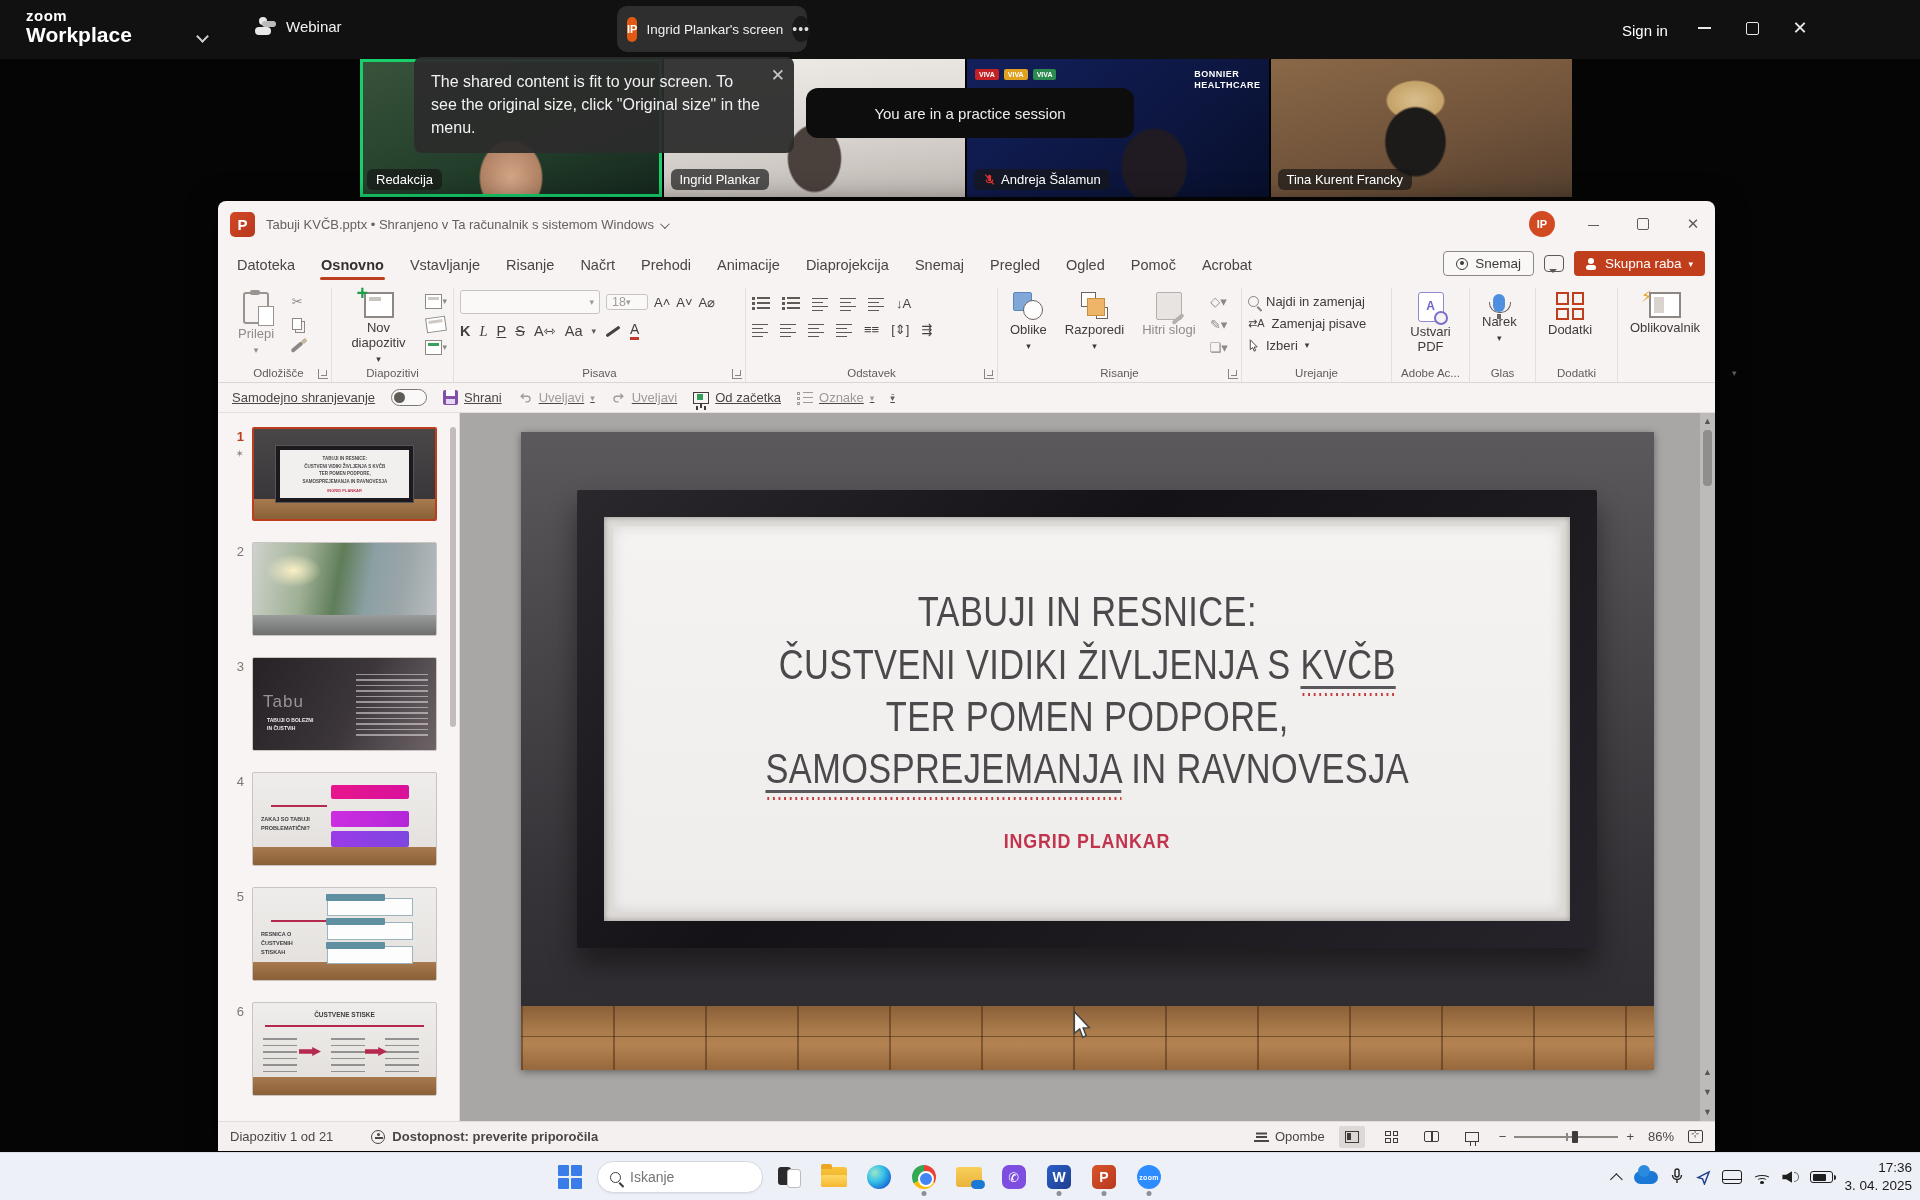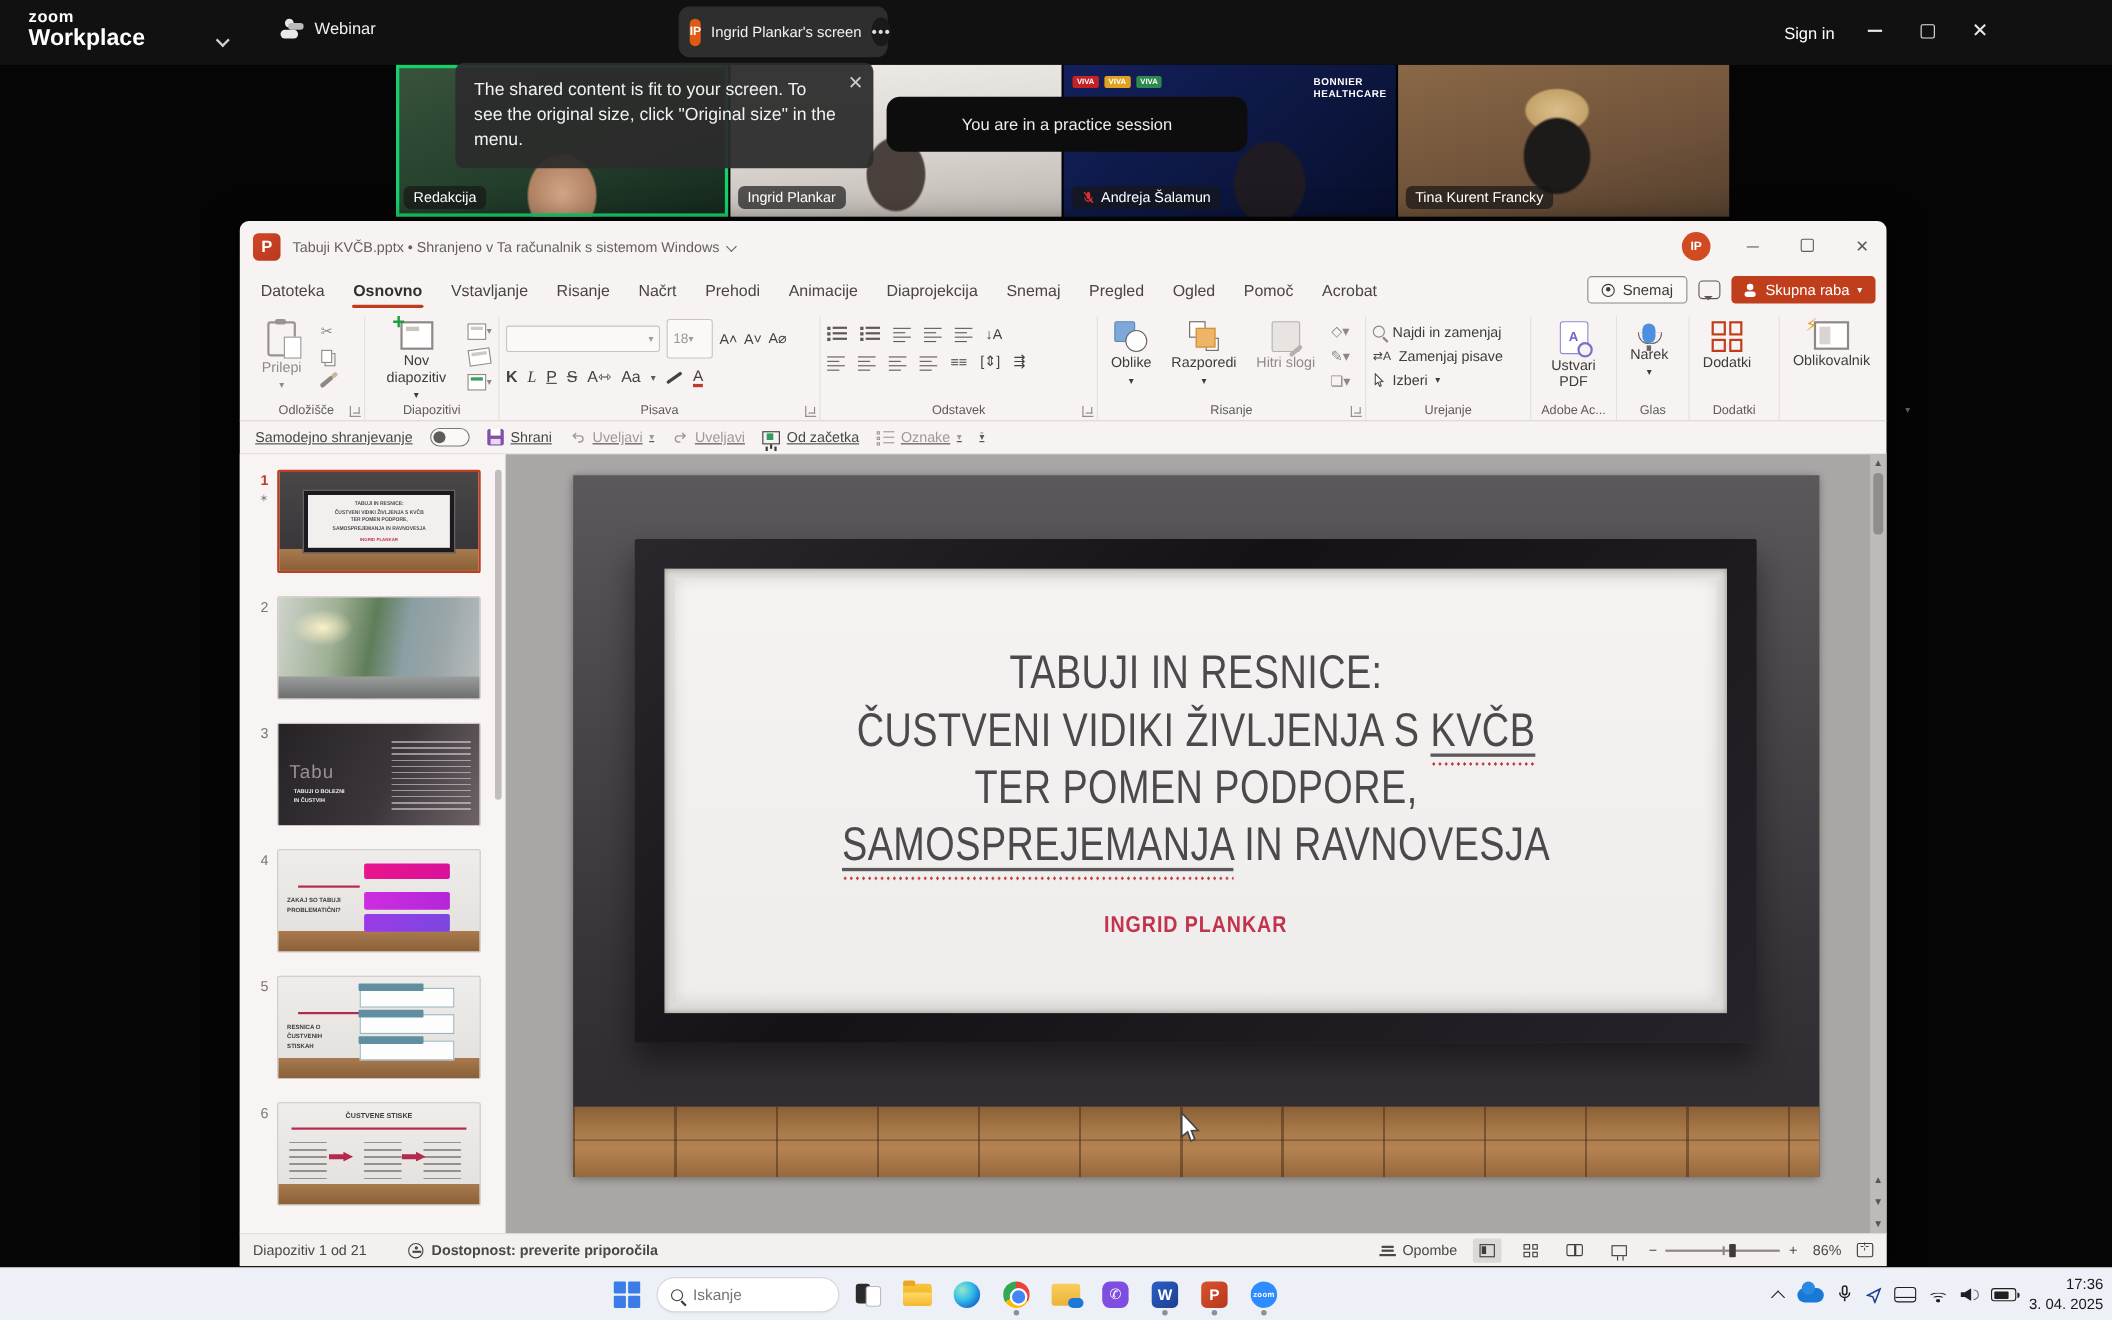--- a/index.html
+++ b/index.html
@@ -110,21 +110,21 @@
   .copy-ic { width:10px; height:12px; border:1.5px solid #8d8884; background:#fff; box-shadow:3px 3px 0 -1px #f6f3f2, 3px 3px 0 0 #8d8884; }
   .brush-ic { width:14px; height:4px; background:#8d8884; border-radius:2px; transform:rotate(-40deg); position:relative; }
   .brush-ic:after { content:""; position:absolute; right:-5px; top:0; width:5px; height:4px; background:#c9b79b; border-radius:1px; }
   .newslide-ic { width:30px; height:26px; border:2px solid #8d8884; background:#fff; position:relative; }
   .newslide-ic:before { content:"+"; position:absolute; left:-9px; top:-12px; color:#1e9e4a; font-size:20px; font-weight:700; }
   .newslide-ic:after { content:""; position:absolute; left:3px; top:3px; width:12px; height:4px; background:#c9c4c0; }
   .lay-ic { width:20px; height:15px; border:1.5px solid #8d8884; background:#fff; position:relative; }
   .lay-ic:before { content:""; position:absolute; left:2px; top:2px; right:2px; height:3px; background:#cfc9c5; }
   .lay-ic.g:before { background:#3aa060; }
   .fontbox { width:140px; height:24px; background:#fbf9f8; border:1px solid #c9c4c1; border-radius:3px; display:flex; align-items:center; justify-content:flex-end; padding:0 5px; color:#a09a96; font-size:11px; }
-  .sizebox { width:42px; height:36px; background:#fbf9f8; border:1px solid #c9c4c1; border-radius:3px; display:flex; align-items:center; justify-content:flex-start; padding:0 5px; color:#a09a96; font-size:12.5px; }
+  .sizebox { width:42px; height:16px; background:#fbf9f8; border:1px solid #c9c4c1; border-radius:3px; display:flex; align-items:center; justify-content:flex-start; padding:0 5px; color:#a09a96; font-size:12.5px; }
   .f2 { display:flex; align-items:center; gap:9px; margin-top:8px; }
   .fbtn { font-size:14.5px; color:#45413e; }
   .fbtn.u { text-decoration:underline; } .fbtn.i { font-style:italic; font-family:"Liberation Serif",serif; }
   .fbtn.s { text-decoration:line-through; }
   .aA { font-size:13px; color:#45413e; }
   .pen-ic { width:16px; height:3px; background:#45413e; border-radius:1px; transform:rotate(-35deg); }
   .Au { font-size:14px; color:#45413e; border-bottom:3px solid #c0392b; line-height:1.1; }
   .pr-ic { width:18px; height:14px; position:relative; }
   .pr-ic i { position:absolute; left:5px; right:0; height:1.8px; background:#5f5a56; }
   .pr-ic i:nth-child(1){top:1px} .pr-ic i:nth-child(2){top:6px} .pr-ic i:nth-child(3){top:11px}

